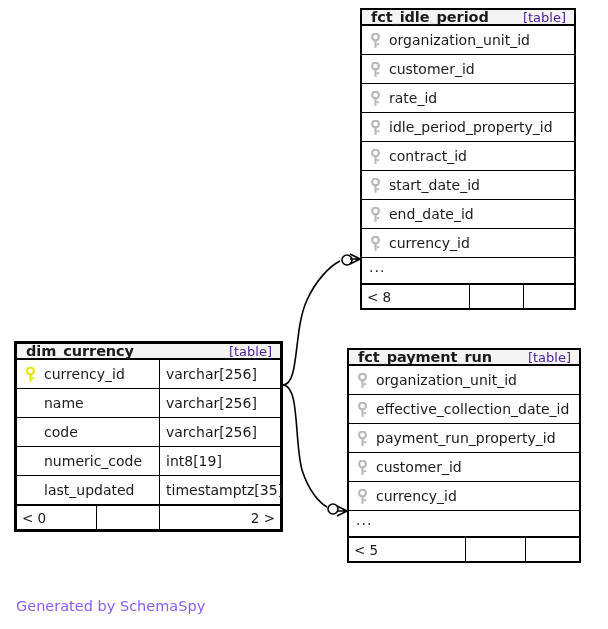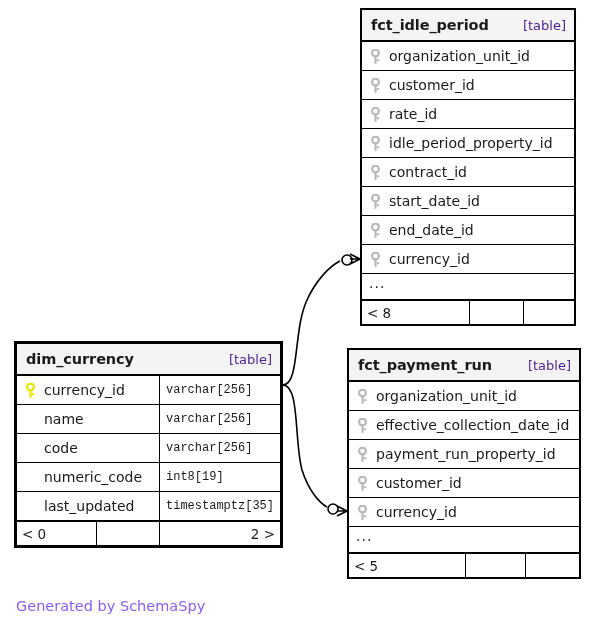--- a/index.html
+++ b/index.html
@@ -23,21 +23,21 @@
     box-sizing:border-box;
     border:2px solid #000000;
   }
   .table-box.focal{border-width:3px;}
 
   .tbl-title{
     display:flex;align-items:center;
     background:#f4f4f4;
     border-bottom:2px solid #000;
     box-sizing:border-box;
-    height:32px;
+    height:16px;
     padding:0 8px 0 9px;
   }
   .tbl-title .name{
     font-weight:bold;font-size:14.5px;letter-spacing:-0.1px;
     white-space:nowrap;
   }
   .tbl-title .kind{
     margin-left:auto;font-size:13px;color:#4c1d95;white-space:nowrap;
   }
 
@@ -56,23 +56,22 @@
     padding-left:7px;
     flex:0 0 auto;
     overflow:hidden;
   }
   .row .cell-type{
     display:flex;align-items:center;
     box-sizing:border-box;
     height:100%;
     padding-left:6px;
     border-left:1px solid #000;
-    font-size:12px;
+    font-size:14px;
     white-space:nowrap;
-    font-family:Liberation Mono, monospace;
   }
   .col-label{font-size:14px;white-space:nowrap;}
 
   
   .key{
     flex:0 0 auto;
     width:13px;height:15px;
     margin-right:7px;
     position:relative;
     display:inline-block;

